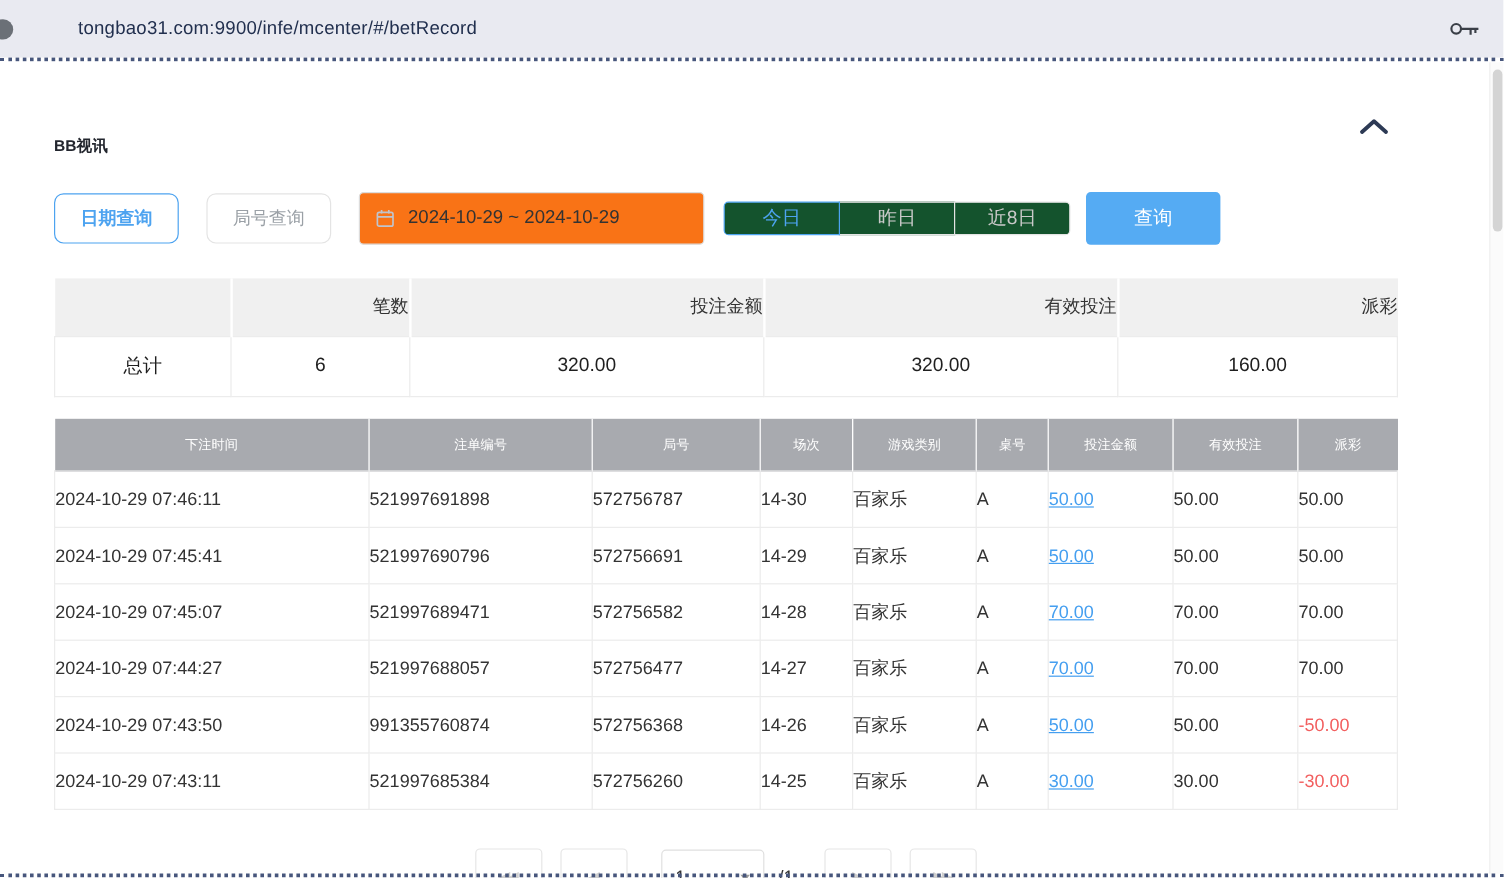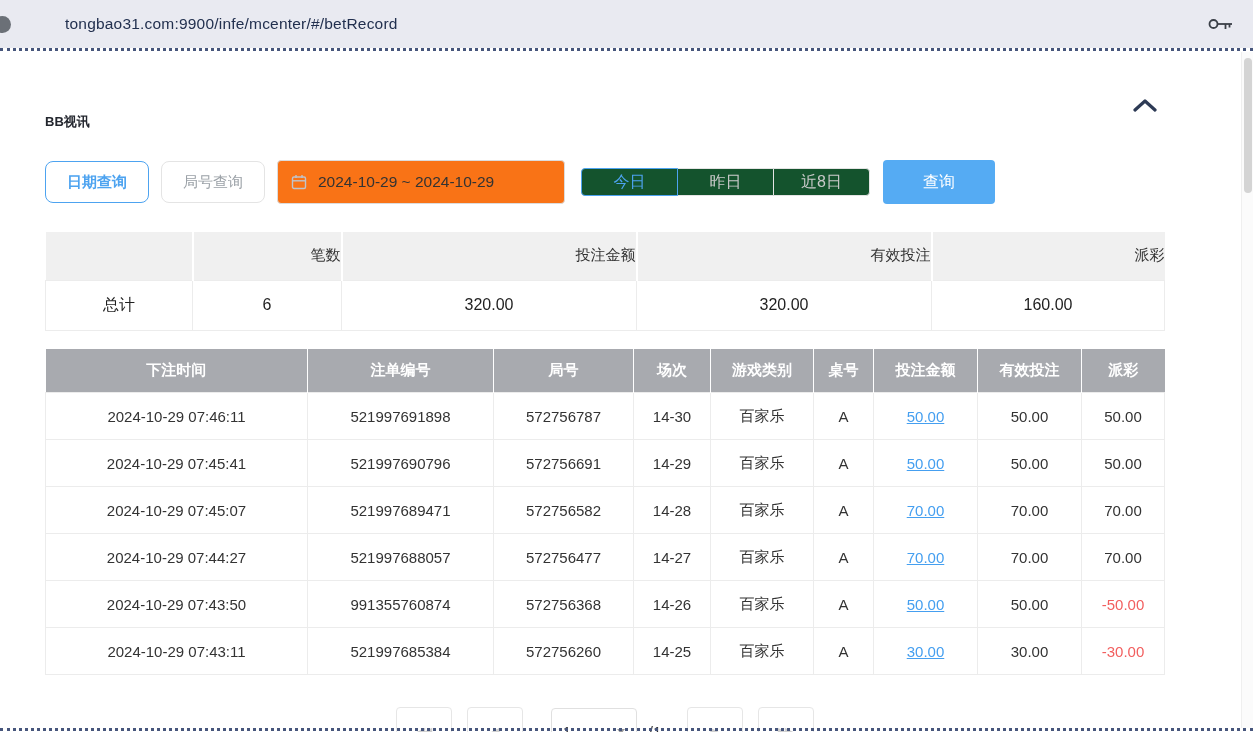--- a/index.html
+++ b/index.html
@@ -32,44 +32,44 @@
   .scroll-thumb{position:absolute;top:6px;left:2px;width:8px;height:135px;background:#d4d4d4;border-radius:4px;}
 
   
   .content{width:1120px;margin-left:45px;}
   .panel-head{margin-top:31px;display:flex;align-items:center;justify-content:space-between;}
   .title{font-size:13px;font-weight:bold;color:#23262e;margin-top:31px;}
   .collapse{background:none;border:none;cursor:pointer;padding:2px 6px;margin-right:2px;}
 
   
   .filters{margin-top:29px;display:flex;align-items:center;}
-  .tab-btn{height:42px;padding:0 21px;border-radius:8px;border:1px solid var(--border);background:#fff;color:#9aa0a6;font-size:15px;margin-right:12px;cursor:pointer;font-family:inherit;}
+  .tab-btn{height:42px;padding:0 21px;border-radius:8px;border:1px solid var(--border);background:#fff;color:#9aa0a6;font-size:15px;margin-right:23px;cursor:pointer;font-family:inherit;}
   .tab-btn.active{border-color:var(--accent-blue);color:var(--accent-blue);font-weight:bold;}
   .date-input{height:44px;width:288px;border:1px solid #dcdcdc;border-radius:4px;display:flex;align-items:center;padding:0 13px;margin-right:16px;background:#f97316;cursor:pointer;}
   .cal{margin-right:11px;display:flex;}
   .date-text{font-size:15.5px;color:var(--text-dark);}
   .quick-group{display:flex;margin-right:13px;}
   .qbtn{height:28px;width:97px;border:1px solid var(--border);background:#14532d;color:var(--muted);font-size:16px;cursor:pointer;margin-left:-1px;font-family:Liberation Sans, sans-serif;}
   .qbtn.first{margin-left:0;border-radius:4px 0 0 4px;}
   .qbtn.last{border-radius:0 4px 4px 0;}
   .qbtn.active{border-color:var(--accent-blue);color:var(--accent-blue);position:relative;z-index:1;}
   .search-btn{height:44px;width:112px;background:var(--search-bg);color:#fff;border:none;border-radius:4px;font-size:16px;cursor:pointer;font-family:inherit;}
 
   
   table{border-collapse:collapse;table-layout:fixed;width:100%;}
   .summary{margin-top:28px;}
   .summary th{height:48px;background:var(--summary-head-bg);font-size:15px;color:var(--text-dark);font-weight:normal;border-right:2px solid #fff;text-align:right;}
   .summary th:last-child{border-right:none;}
   .summary td{height:50px;border:1px solid #ececec;font-size:16px;color:#1f1f1f;text-align:center;}
 
   
   .detail{margin-top:18px;}
-  .detail th{height:44px;background:var(--header-gray);color:#fff;font-size:15px;font-weight:bold;border-right:1px solid #fff;text-align:center;}
+  .detail th{height:44px;background:var(--header-gray);color:#fff;font-size:11px;font-weight:normal;border-right:1px solid #fff;text-align:center;}
   .detail th:last-child{border-right:none;}
-  .detail td{height:47px;border:1px solid #ececec;font-size:15px;color:var(--text-dark);text-align:center;}
+  .detail td{height:47px;border:1px solid #ececec;font-size:15px;color:var(--text-dark);}
   .detail td.bet-link{color:var(--link-blue);text-decoration:underline;cursor:pointer;}
   .detail td.neg{color:var(--neg-red);}
 
   
   .pagination{margin-top:32px;display:flex;align-items:center;justify-content:center;}
   .pg{width:56px;height:48px;border:1px solid #e6e6e6;background:#fff;border-radius:4px;cursor:pointer;display:flex;align-items:center;justify-content:center;margin-right:15px;}
   .pg.gap{margin-right:28px;}
   .pg.endbtn{margin-right:0;}
   .arr{color:#cfcfcf;font-size:13px;line-height:1;font-family:"DejaVu Sans",sans-serif;}
   .dbl{letter-spacing:-3px;padding-right:3px;}

